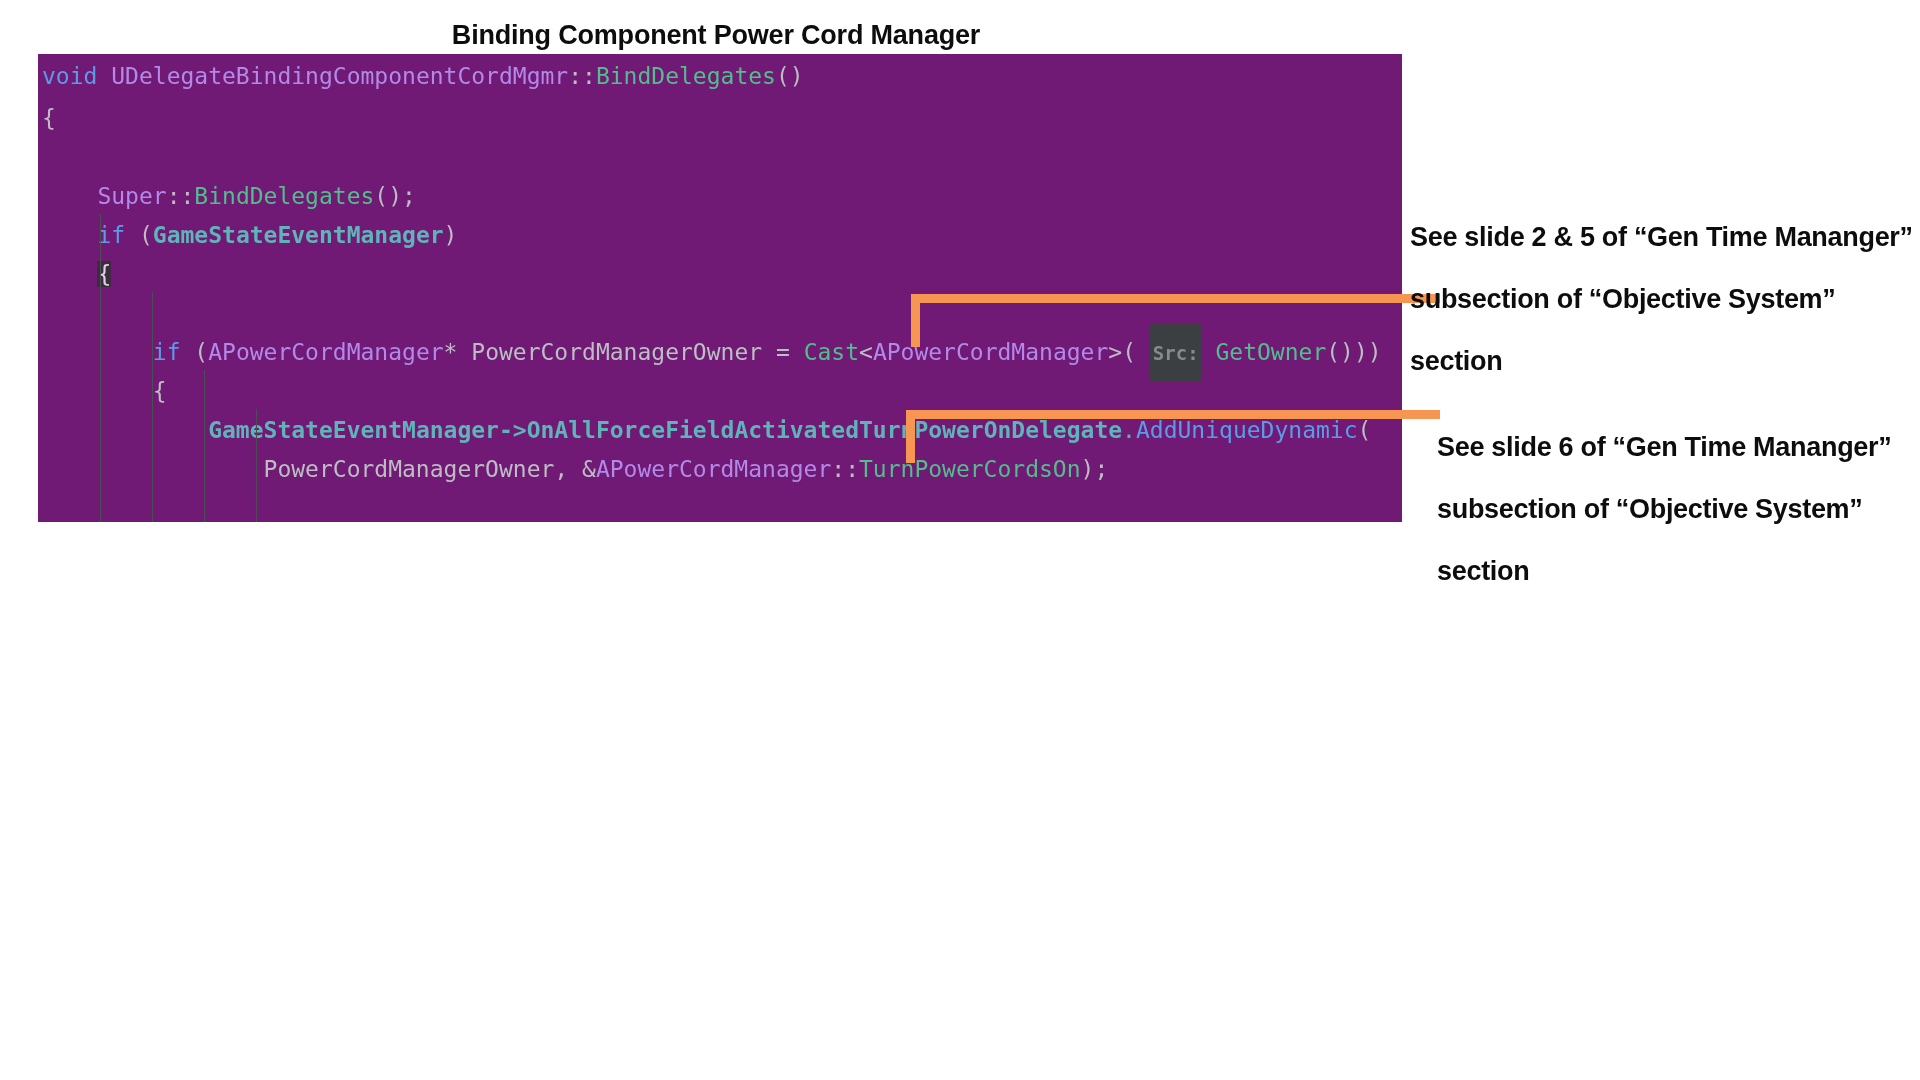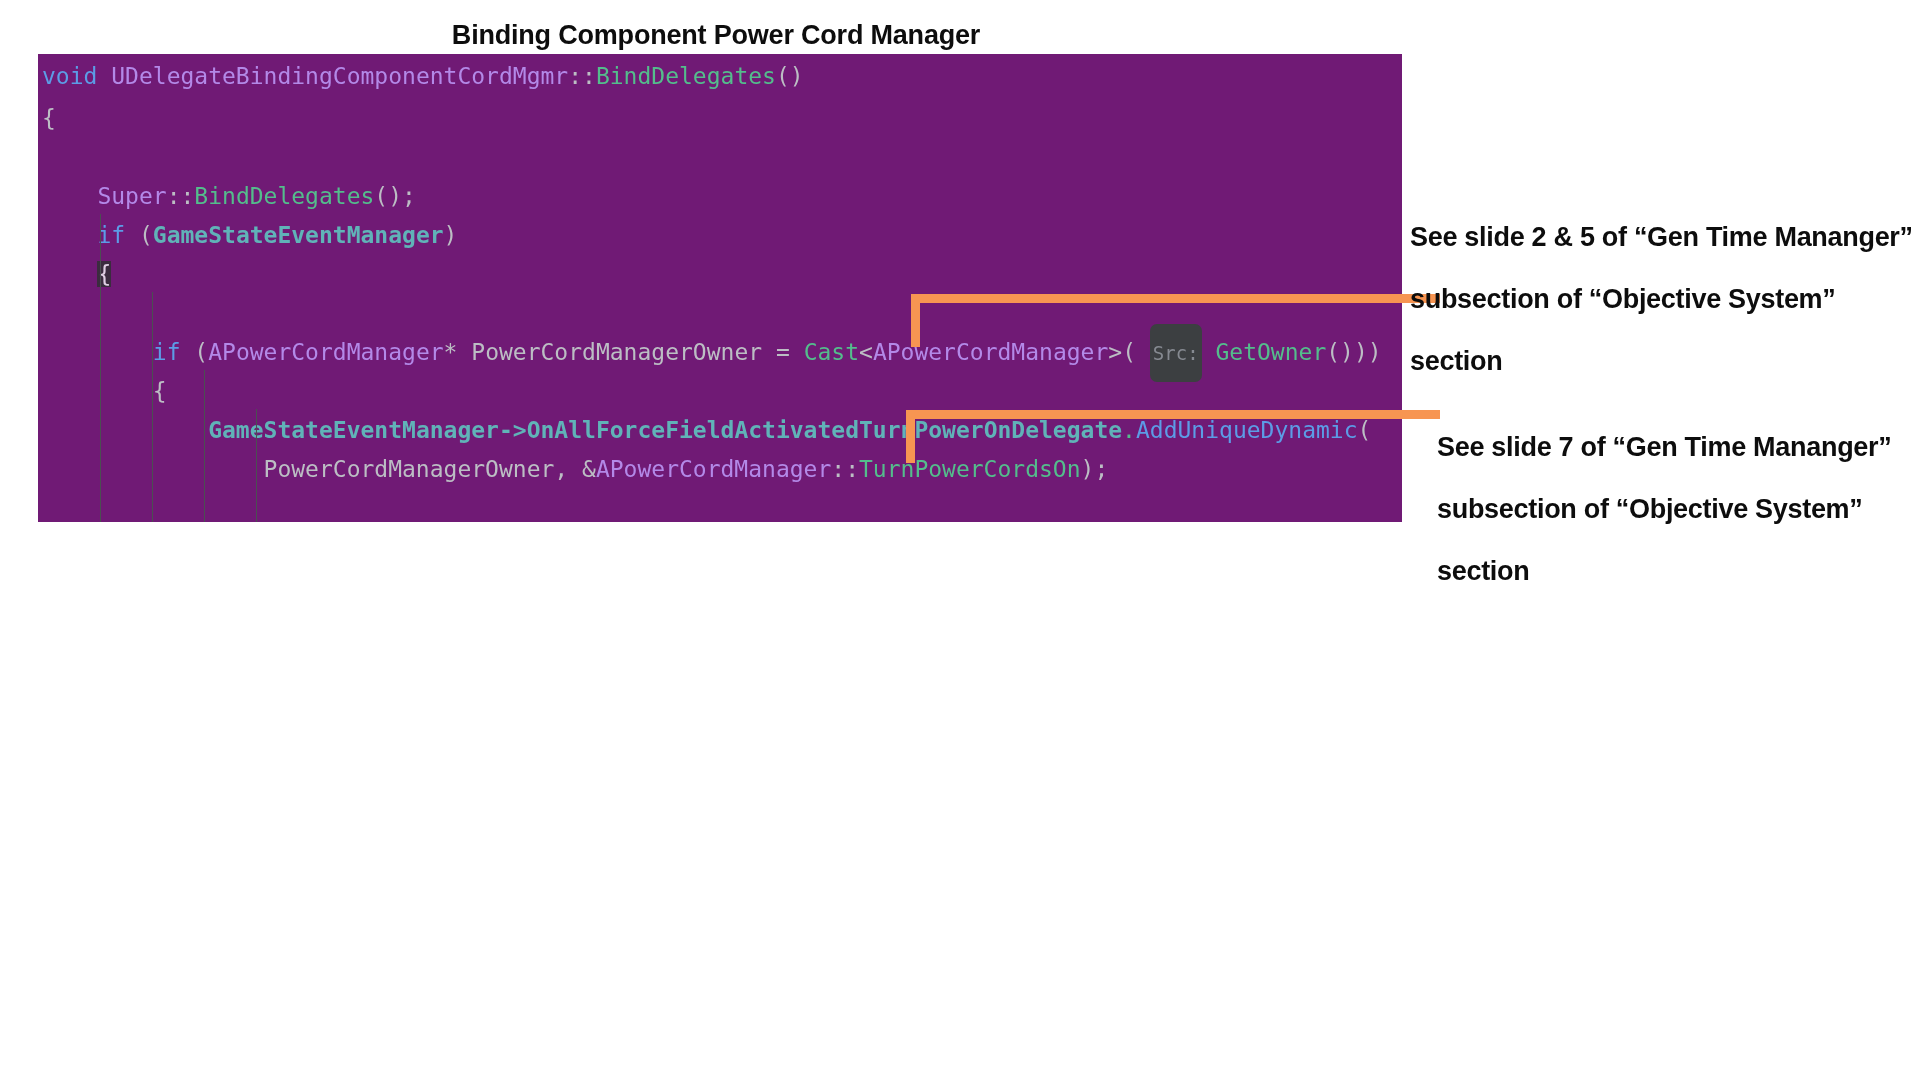--- a/index.html
+++ b/index.html
@@ -65,23 +65,24 @@
   .plain   { color: #bcbec4; }   
   .field   { color: #60b3b8; font-weight: bold; }   
   .mth     { color: #5c9ce6; }
   .brace-hl {
     background: #3b2c3f;
     color: #e0d0e4;
   }
   .hint {
     color: #868a91;
     background: #3c3f41;
-    border-radius: 7px;
+    border-radius: 2px;
     padding: 18px 3px;
     font-size: 19px;
+    font-weight: bold;
   }
 
   
   .indent-guide {
     position: absolute;
     width: 1px;
     background: #4b4f52;
   }
 
   
@@ -137,16 +138,16 @@
   <div class="v-bar" style="left:0; top:0; height:53px;"></div>
 </div>
 
 <div class="annotation" id="annotation-1" style="left:1410px; top:190px;">
   <span class="ann-line">See slide 2 &amp; 5 of “Gen Time Mananger”</span>
   <span class="ann-line">subsection of “Objective System”</span>
   <span class="ann-line">section</span>
 </div>
 
 <div class="annotation" id="annotation-2" style="left:1437px; top:400px;">
-  <span class="ann-line">See slide 7 of “Gen Time Mananger”</span>
+  <span class="ann-line">See slide 6 of “Gen Time Mananger”</span>
   <span class="ann-line">subsection of “Objective System”</span>
   <span class="ann-line">section</span>
 </div>
 
 </body></html>

